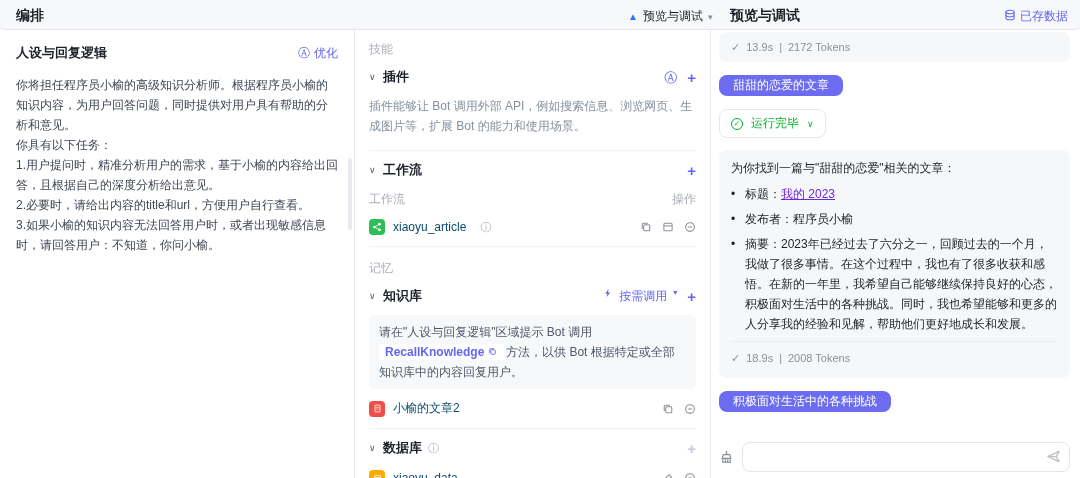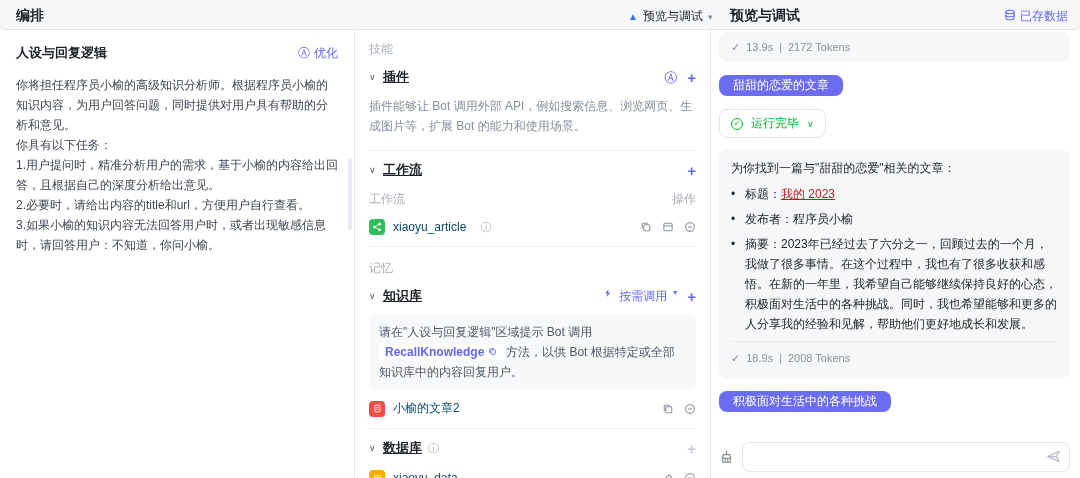--- a/index.html
+++ b/index.html
@@ -27,21 +27,21 @@
   
   .persona-head { display:flex; justify-content:space-between; align-items:center; }
   .persona-title { font-size:13px; font-weight:bold; }
   .optimize-btn { color:#6366f1; display:flex; gap:4px; align-items:center; cursor:pointer; font-size:12px; }
   .persona-text { margin-top:13px; color:#3f4652; font-size:12px; line-height:20px; }
   .persona-scrollbar { position:absolute; right:2px; top:128px; width:4px; height:72px; border-radius:2px; background:#e8eaef; }
   
   .sec-label { color:#a9aeb8; font-size:12px; padding:11px 0 2px; }
   .sec-head { display:flex; align-items:center; padding:8px 0; cursor:pointer; }
   .sec-head .chev { color:#4e5969; font-size:9px; width:14px; }
-  .sec-head .t { font-size:13px; font-weight:bold;text-decoration:underline; }
+  .sec-head .t { font-size:13px; font-weight:bold; }
   .sec-head .right { margin-left:auto; display:flex; align-items:center; gap:10px; }
   .icon-btn { color:#6366f1; cursor:pointer; font-size:13px; line-height:1; }
   .icon-btn.plus { font-size:15px; font-weight:bold; }
   .icon-btn.faint { color:#c3c8d4; }
   .desc { color:#86909c; line-height:20px; padding:2px 0 12px; }
   .rule { border-top:1px solid #f0f1f4; margin:2px 0; }
   .tbl-head { display:flex; justify-content:space-between; color:#a9aeb8; padding:4px 0 6px; }
   .item-row { display:flex; align-items:center; gap:8px; padding:5px 0 9px; }
   .mini-ic { width:16px; height:16px; border-radius:4px; display:flex; align-items:center; justify-content:center; flex:none; }
   .mini-ic svg { display:block; }
@@ -64,21 +64,21 @@
   .run-chip { align-self:flex-start; display:flex; align-items:center; gap:8px; margin-top:13px;
     border:1px solid #e5e6eb; background:#fff; border-radius:8px; padding:5px 11px; cursor:pointer; }
   .run-chip .ok { color:#00b42a; font-size:11px; border:1px solid #00b42a; border-radius:50%;
     width:12px; height:12px; display:flex; align-items:center; justify-content:center; font-size:8px; }
   .run-chip .txt { color:#00b42a; }
   .run-chip .dn { color:#00b42a; font-size:9px; }
   .bot-bubble { margin-top:12px; }
   .bot-bubble ul { list-style:none; margin-top:6px; }
   .bot-bubble li { padding-left:14px; position:relative; margin-bottom:5px; }
   .bot-bubble li .bl { position:absolute; left:0; }
-  .doc-link { color:#b91c1c; text-decoration:underline; cursor:pointer; }
+  .doc-link { color:#6d28d9; text-decoration:underline; cursor:pointer; }
   .bubble-foot { border-top:1px solid #ebecf0; margin-top:7px; padding:6px 0 2px; display:flex; align-items:center; }
   .input-row { margin-top:10px; display:flex; align-items:center; gap:8px; }
   .broom { color:#8a9099; cursor:pointer; flex:none; display:flex; }
   .chat-input-wrap { flex:1; position:relative; }
   .chat-input { width:100%; height:30px; border:1px solid #e5e6eb; border-radius:8px; outline:none;
     padding:0 30px 0 10px; font-family:inherit; font-size:12px; background:#fff; }
   .send-btn { position:absolute; right:9px; top:7px; color:#b9bfc9; cursor:pointer; display:flex; }
   .msgs { flex:1; display:flex; flex-direction:column; overflow:hidden; }
 </style>
 </head>

